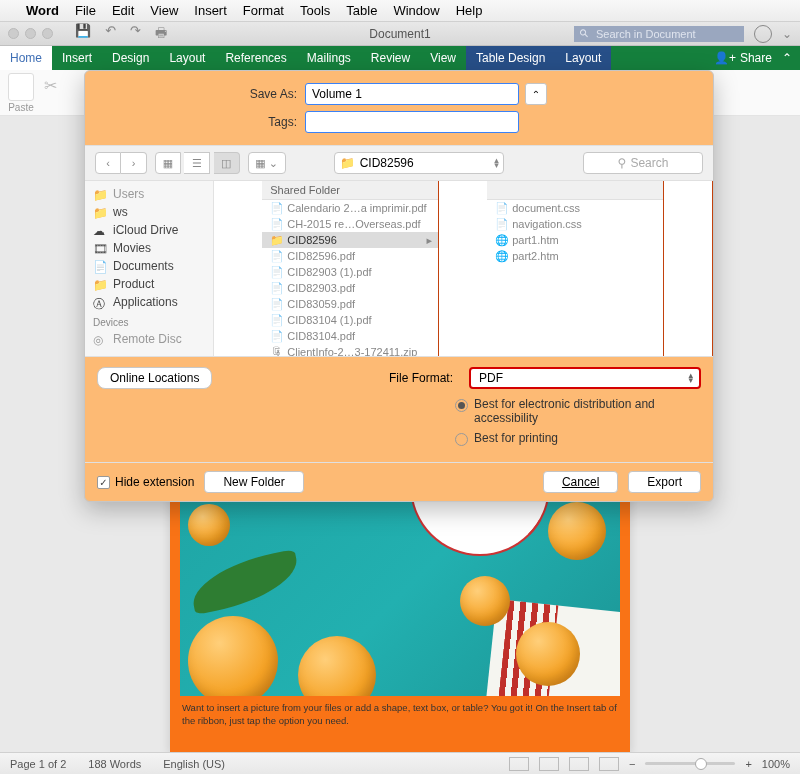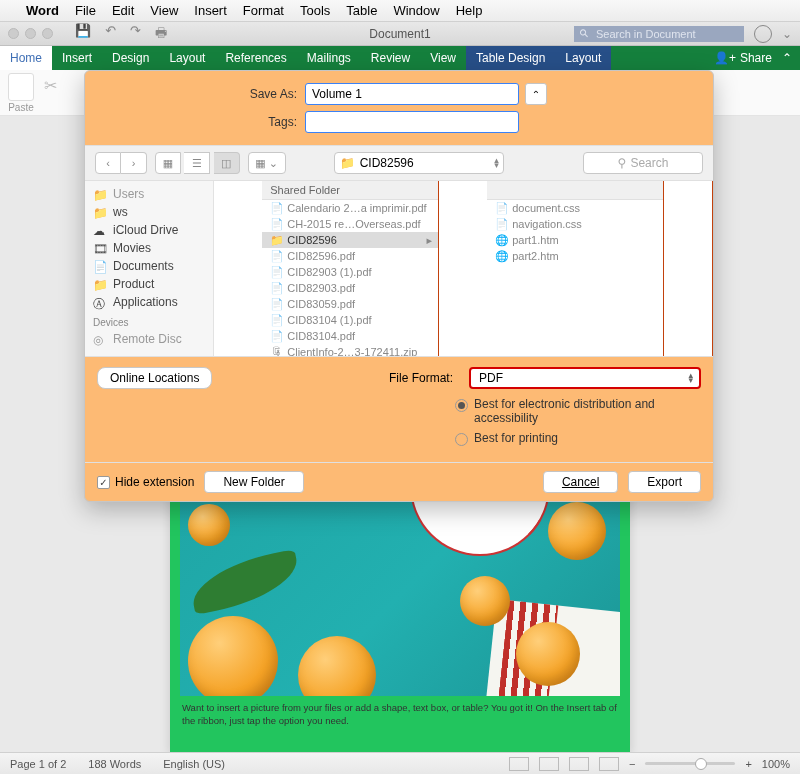--- a/index.html
+++ b/index.html
@@ -86,21 +86,21 @@
 .radio-text .sub { color: #333; }
 
 .bottom-row { display: flex; align-items: center; padding: 8px 12px; border-top: 1px solid #e0e0e0; gap: 10px; }
 .chk { display: flex; align-items: center; gap: 5px; font-size: 12px; }
 .chkbox { width: 13px; height: 13px; border: 1px solid #999; border-radius: 2px; display: inline-flex; align-items: center; justify-content: center; font-size: 10px; color: #444; background: #fff; }
 .btn { padding: 3px 18px; border: 1px solid #c4c4c4; border-radius: 4px; background: #fff; font-size: 12px; }
 .bottom-row .btn:nth-last-child(2){ margin-left: auto; text-decoration: underline; }
 
 
 .doc-area { position: absolute; top: 116px; left: 0; right: 0; bottom: 22px; background: #e9e9e9; display: flex; justify-content: center; padding-top: 370px; overflow: hidden; z-index: -1; }
-.page { width: 460px; background: #22c55e; box-shadow: 0 2px 10px rgba(0,0,0,0.15); padding: 10px; }
+.page { width: 460px; background: #f97316; box-shadow: 0 2px 10px rgba(0,0,0,0.15); padding: 10px; }
 .page .img-placeholder { width: 100%; height: 200px; background: linear-gradient(135deg, #1fa6a6 0%, #22b0b0 50%, #1b9494 100%); position: relative; overflow: hidden; }
 .orange { position: absolute; border-radius: 50%; background: radial-gradient(circle at 35% 30%, #ffcf7a, #f5a225 60%, #d97f0f); box-shadow: inset -4px -6px 12px rgba(0,0,0,0.15); }
 .o1 { width: 90px; height: 90px; left: 8px; bottom: -10px; }
 .o2 { width: 78px; height: 78px; left: 118px; bottom: -18px; }
 .o3 { width: 64px; height: 64px; right: 40px; bottom: 10px; }
 .o4 { width: 50px; height: 50px; right: 110px; bottom: 70px; }
 .o5 { width: 58px; height: 58px; right: 14px; top: 6px; }
 .o6 { width: 42px; height: 42px; left: 8px; top: 8px; }
 .bowl { position: absolute; width: 140px; height: 70px; right: 70px; top: -10px; background: #fff; border-radius: 0 0 80px 80px; border: 2px solid #c33; }
 .leaf { position: absolute; width: 110px; height: 44px; left: 10px; top: 64px; background: #2e7d32; border-radius: 80% 10% 80% 10%; transform: rotate(-12deg); }

